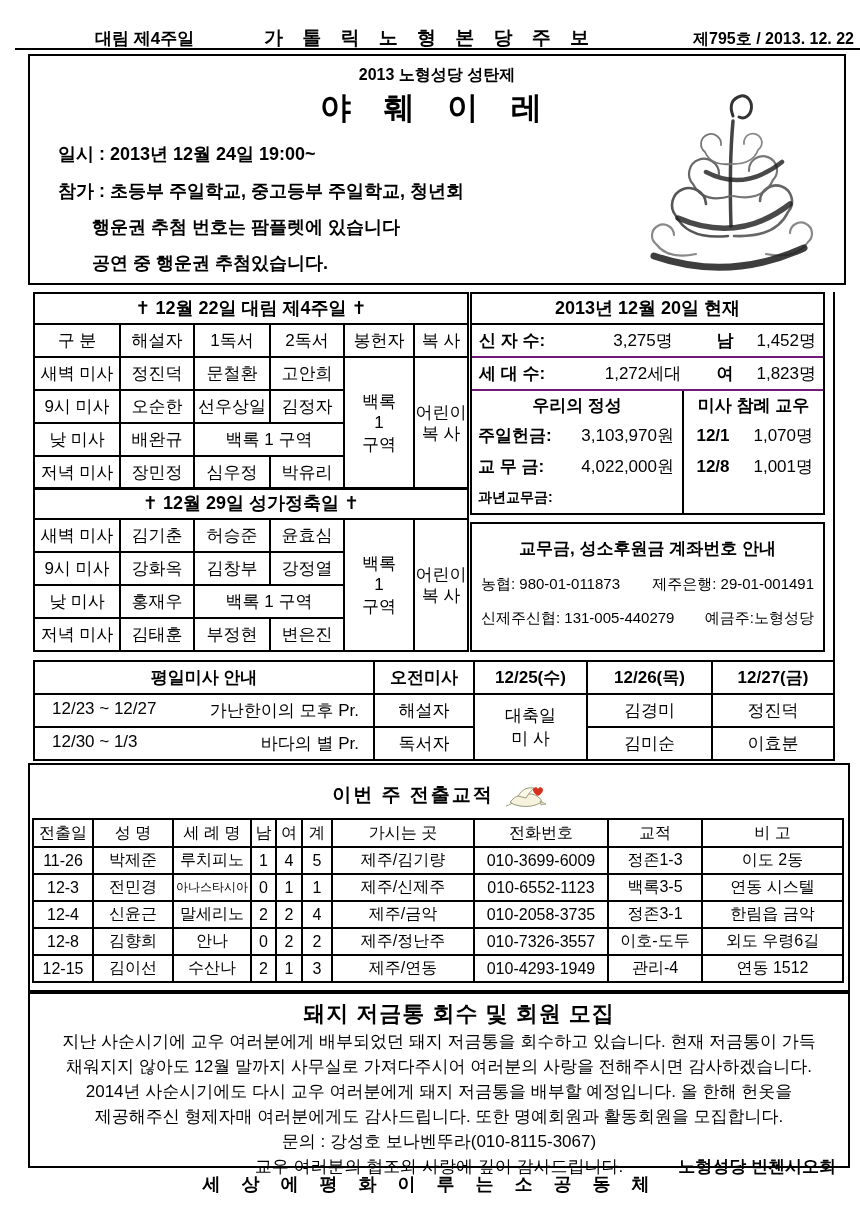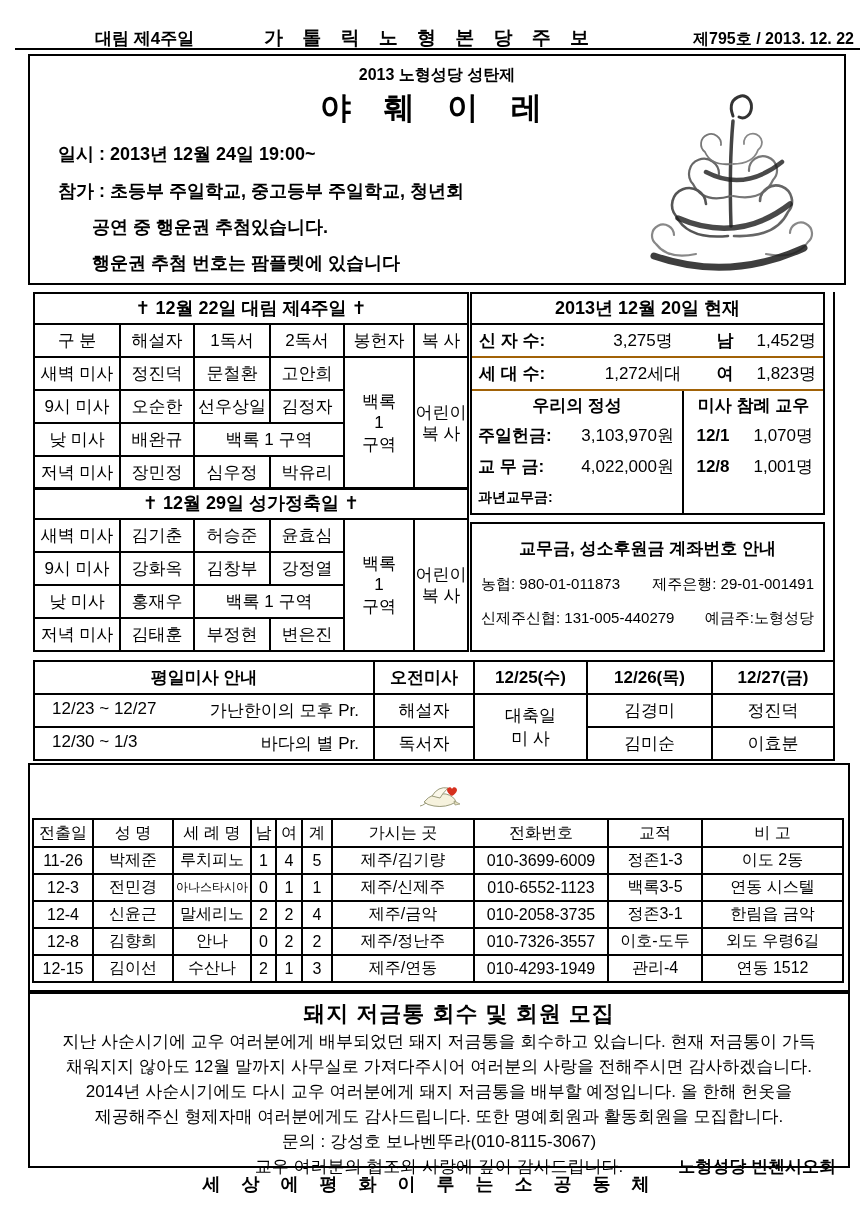--- a/index.html
+++ b/index.html
@@ -32,21 +32,21 @@
   .ttl td{font-weight:bold;font-size:18px;}
 
   .mass1{left:33px;top:292px;}
   .mass2{left:33px;top:487px;}
   .mass1 td,.mass2 td{height:31px;line-height:1.25;}
   .mass1 .ttl td,.mass2 .ttl td{height:29px;}
 
   
   .stats-box{left:470px;top:292px;width:351px;border:2px solid #000;font-size:17px;}
   .stats-title{height:29px;line-height:29px;text-align:center;font-weight:bold;font-size:18px;border-bottom:2px solid #000;}
-  .stats-row{display:flex;height:31px;line-height:31px;border-bottom:2px solid #a16207;}
+  .stats-row{display:flex;height:31px;line-height:31px;border-bottom:2px solid #701a75;}
   .sr-label{width:108px;padding-left:7px;text-align:left;font-weight:bold;}
   .sr-val{width:112px;text-align:center;}
   .sr-l2{width:52px;text-align:center;font-weight:bold;}
   .sr-v2{flex:1;text-align:right;padding-right:7px;}
   .stats-bottom{display:flex;}
   .sb-left{width:210px;border-right:2px solid #000;}
   .sb-right{flex:1;}
   .sb-head{height:29px;line-height:29px;text-align:center;font-weight:bold;}
   .sb-line{display:flex;height:31px;line-height:31px;align-items:flex-end;}
   .sbl-label{padding-left:6px;font-weight:bold;text-align:left;width:96px;}
@@ -92,22 +92,22 @@
 <div class="abs hdr-left">대림 제4주일</div>
 <div class="abs hdr-center">가 톨 릭 노 형 본 당 주 보</div>
 <div class="abs hdr-right">제795호 / 2013. 12. 22</div>
 <div class="abs hdr-rule"></div>
 
 <div class="abs intro-box" style="position:absolute;">
   <div class="intro-sub">2013 노형성당 성탄제</div>
   <div class="intro-title">야 훼 이 레</div>
   <div class="intro-line">일시 : 2013년 12월 24일 19:00~</div>
   <div class="intro-line">참가 : 초등부 주일학교, 중고등부 주일학교, 청년회</div>
+  <div class="intro-note">행운권 추첨 번호는 팜플렛에 있습니다</div>
   <div class="intro-note">공연 중 행운권 추첨있습니다.</div>
-  <div class="intro-note">행운권 추첨 번호는 팜플렛에 있습니다</div>
 
   <svg class="tree" width="190" height="195" viewBox="0 0 190 195">
     <g fill="none" stroke="#555" stroke-width="2.2" stroke-linecap="round">
       <path d="M97 40 q-6 -16 8 -20 a9 11 0 1 1 -2 21" stroke="#333" stroke-width="3"></path>
       <path d="M95 150 q-2 -60 2 -105" stroke="#444" stroke-width="3.5"></path>
       <path d="M95 120 q-28 8 -38 -12 a15 15 0 1 1 26 -10" stroke="#666"></path>
       <path d="M97 120 q30 6 40 -16 a14 14 0 1 0 -24 -9" stroke="#777"></path>
       <path d="M92 160 q-40 4 -52 -20 a17 17 0 1 1 30 -12" stroke="#555" stroke-width="2.6"></path>
       <path d="M98 160 q42 2 54 -24 a16 16 0 1 0 -28 -11" stroke="#666" stroke-width="2.6"></path>
       <path d="M60 178 q-28 6 -40 -10 a11 11 0 1 1 18 -9" stroke="#888"></path>
@@ -315,20 +315,21 @@
         </td>
     <td>독서자</td>
     <td>김미순</td>
     <td>이효분</td>
   </tr>
 </tbody>
   </table>
 
 <div class="abs transfer-box">
   <div class="transfer-title">
+    <span>이번 주  전출교적</span>
     <svg width="42" height="30" viewBox="0 0 42 30">
       <path d="M6 22 Q14 12 28 14 Q36 16 38 22 Q28 28 16 26 Q9 25 6 22 Z" fill="#f6f2dd" stroke="#9a9a7a" stroke-width="1"></path>
       <path d="M14 16 Q20 6 30 8 Q24 14 22 18 Z" fill="#fbf8ea" stroke="#9a9a7a" stroke-width="1"></path>
       <path d="M36 21 L42 24 L37 25 Z" fill="#e8e2c0" stroke="#9a9a7a" stroke-width="0.8"></path>
       <path d="M29 10 C29 7 33 6 34 9 C35 6 39 7 39 10 C39 13 34 16 34 16 C34 16 29 13 29 10 Z" fill="#d6301e"></path>
       <path d="M8 23 Q4 26 2 26" stroke="#9a9a7a" stroke-width="1" fill="none"></path>
     </svg>
   </div>
   <table class="transfer">
     <colgroup>

